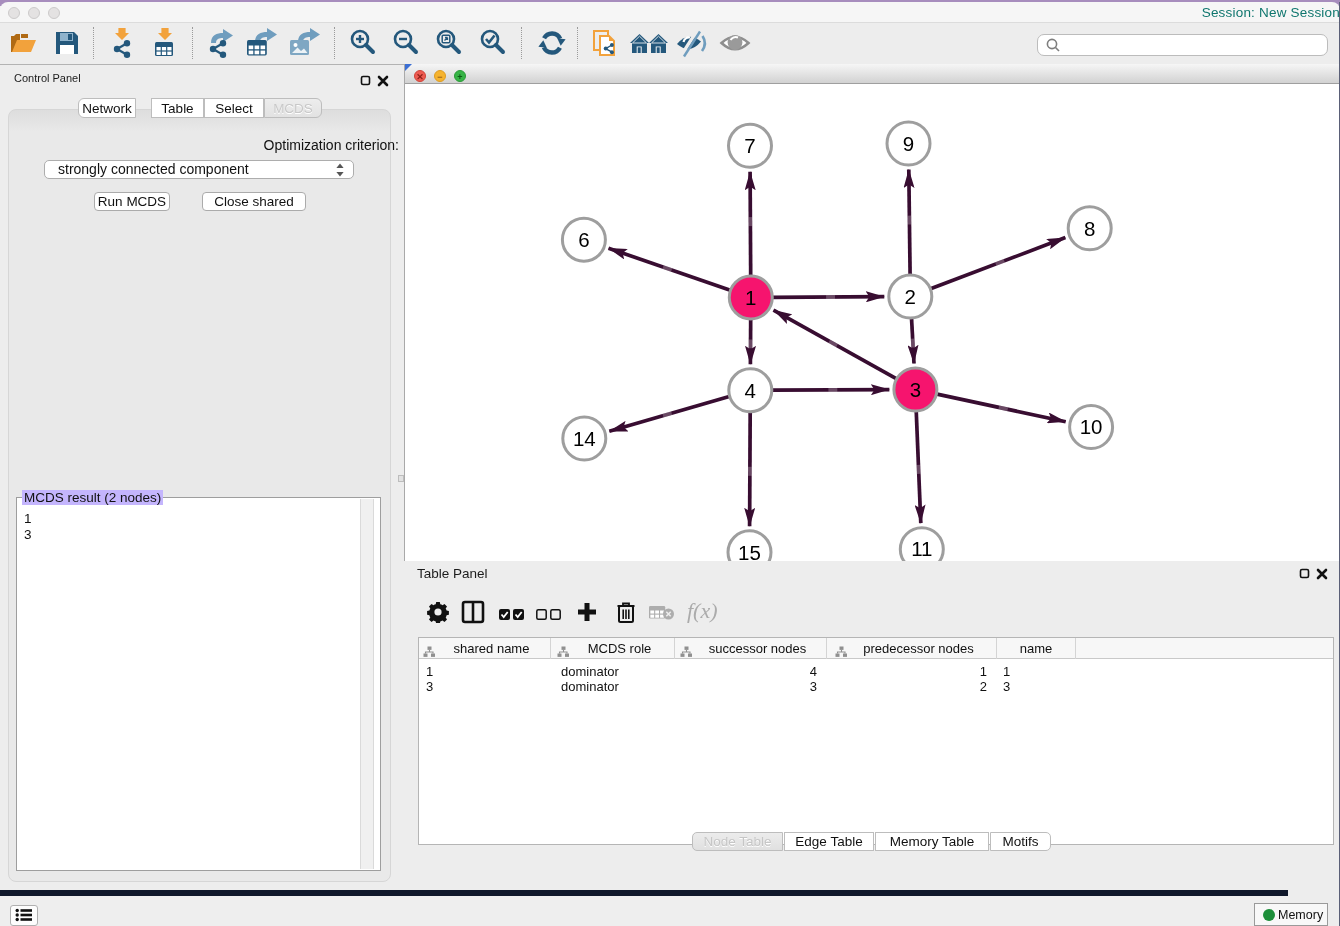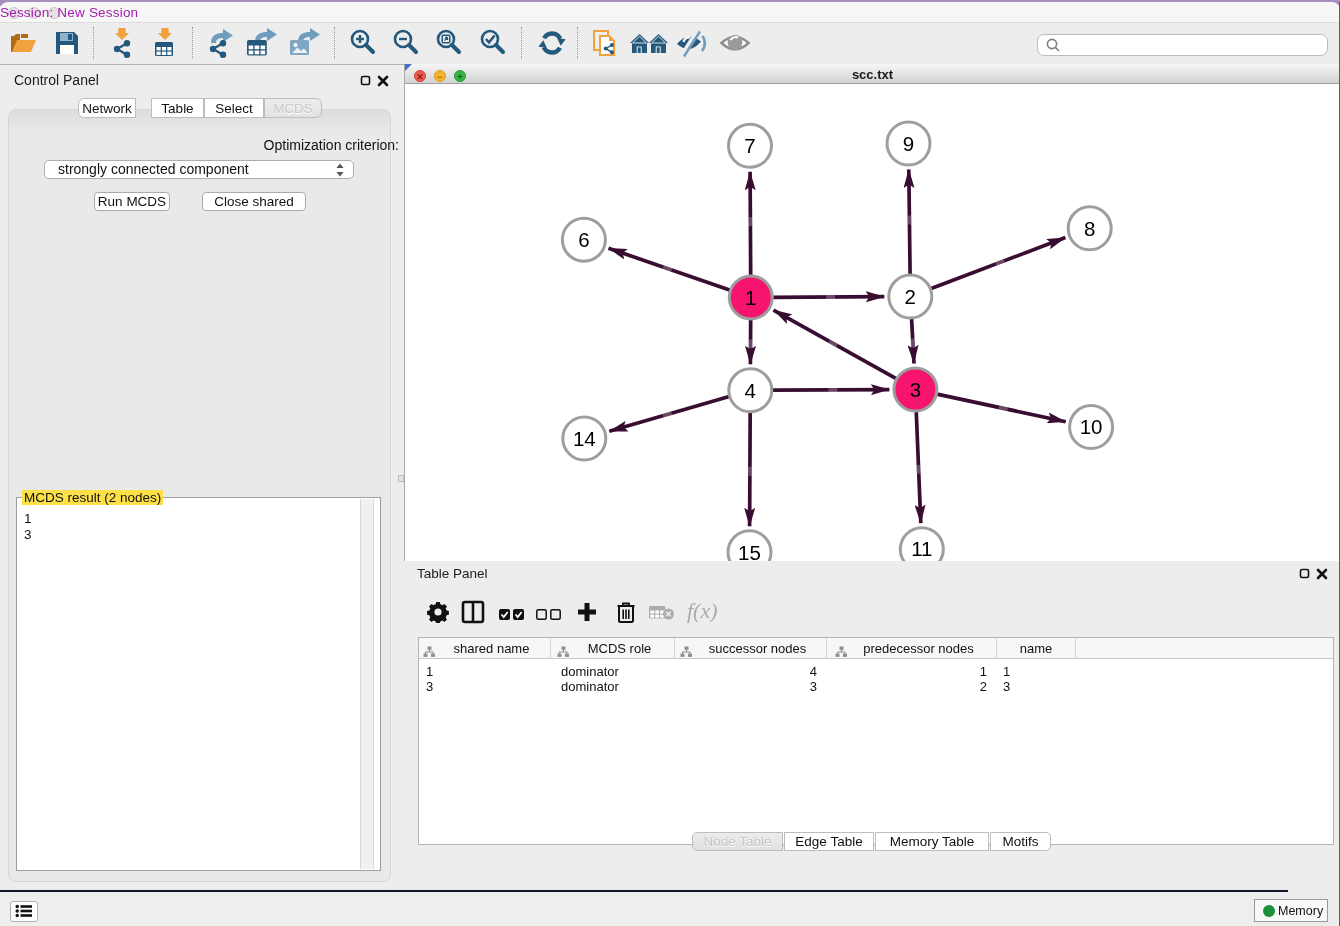--- a/index.html
+++ b/index.html
@@ -1,53 +1,53 @@
 <!DOCTYPE html>
 <html><head><meta charset="utf-8"><style>
 *{margin:0;padding:0;box-sizing:border-box}
 html,body{width:1340px;height:926px;overflow:hidden;font-family:"Liberation Sans",sans-serif;background:#ededed;position:relative}
 .abs{position:absolute}
 #purpletop{top:0;left:0;width:1340px;height:6px;background:#a78dbd}
 #titlebar{top:2px;left:0;width:1340px;height:21px;background:#f6f6f6;border-radius:8px 8px 0 0;border-bottom:1px solid #dcdcdc}
 .tl{position:absolute;top:5px;width:12px;height:12px;border-radius:50%;background:#e4e2e2;border:1px solid #cccaca}
-#wintitle{top:5px;left:0;width:1340px;text-align:left;font-size:13.5px;color:#a21caf;letter-spacing:.2px}
+#wintitle{top:5px;left:0;width:1340px;text-align:right;font-size:13.5px;color:#0f766e;letter-spacing:.2px}
 #toolbar{top:23px;left:0;width:1340px;height:42px;background:#ededed;border-bottom:1px solid #b3b3b3}
 .tbi{position:absolute;top:5px}
 .tsep{position:absolute;top:4px;height:32px;width:1px;border-left:1px dotted #9a9a9a}
 #searchbox{top:11px;left:1037px;width:291px;height:22px;background:#fff;border:1px solid #bcbcbc;border-radius:7px}
 #leftpanel{top:65px;left:0;width:392px;height:825px;background:#ededed}
-#cphead{top:72px;left:14px;font-size:14px;color:#1c1c1c}
+#cphead{top:72px;left:14px;font-size:11px;color:#1c1c1c}
 #cpinner{top:109px;left:8px;width:383px;height:773px;border:1px solid #d6d6d6;border-radius:8px;background:linear-gradient(#dddddd,#e9e9e9 22px,#e9e9e9)}
 .tab{position:absolute;top:98px;height:20px;background:#fff;border:1px solid #bdbdbd;font-size:13.5px;color:#111;text-align:center;line-height:19px}
 .tabgray{background:linear-gradient(#ededed,#e2e2e2);color:#c8c8c8;text-shadow:0 1px 0 #ffffff}
 #optlabel{top:137px;left:0;width:399px;text-align:right;font-size:14px;color:#111}
 #cpselect{top:160px;left:44px;width:310px;height:19px;background:#fff;border:1px solid #adadad;border-radius:5px;font-size:14px;color:#111;line-height:17px;padding-left:13px}
 .cpbtn{position:absolute;top:192px;height:19px;background:#fff;border:1px solid #ababab;border-radius:4px;font-size:13.5px;color:#111;text-align:center;line-height:17px}
 #fieldset{top:497px;left:16px;width:365px;height:374px;border:1px solid #9e9e9e;background:#fff}
-#fslegend{position:absolute;top:-8px;left:5px;background:#fde047;padding:0 2px;font-size:13.5px;color:#111}
+#fslegend{position:absolute;top:-8px;left:5px;background:#c4b5fd;padding:0 2px;font-size:13.5px;color:#111}
 #fstext{position:absolute;top:13px;left:7px;font-size:13.5px;color:#111;line-height:16px}
 #fsscroll{position:absolute;top:1px;right:6px;width:14px;height:370px;background:#f0f0f0;border-left:1px solid #dadada;border-right:1px solid #dadada}
 #cpgrip{top:475px;left:398px;width:6px;height:7px;background:#e2e2e2;border:1px solid #bdbdbd}
 #netwin{top:64px;left:404px;width:936px;height:529px;background:#fff;border-left:1px solid #a9a9a9}
 #nettitle{top:0;left:0;width:935px;height:20px;background:linear-gradient(#f6f6f6,#d2d2d2);border-bottom:1px solid #9f9f9f}
 .mtl{position:absolute;top:6px;width:12px;height:12px;border-radius:50%;line-height:12px;text-align:center;font-size:9px;font-weight:bold}
 #netname{position:absolute;top:3px;left:0;width:935px;text-align:center;font-size:13px;font-weight:600;color:#1a1a1a}
 #bluecorner{position:absolute;top:0;left:0;width:0;height:0;border-top:7px solid #3b6fd4;border-right:7px solid transparent}
 #netgrip{top:588px;left:866px;width:10px;height:5px;background:#d8d8d8;border:1px solid #aaa;border-radius:2px}
 #tablepanel{top:561px;left:404px;width:936px;height:294px;background:#ededed}
 #tphead{position:absolute;top:4px;left:13px;font-size:13.5px;color:#1c1c1c}
 .tpi{position:absolute}
 #tbl{position:absolute;top:76px;left:14px;width:916px;height:208px;background:#fff;border:1px solid #b5b5b5}
 #tblhead{position:absolute;top:0;left:0;width:914px;height:21px;background:#f7f7f7;border-bottom:1px solid #c9c9c9}
 .hcol{position:absolute;top:0;height:21px;border-right:1px solid #d4d4d4;font-size:13px;color:#111;text-align:center;line-height:21px}
 .hicon{position:absolute;top:5px}
 .trow{position:absolute;left:0;width:914px;height:16px;font-size:13px;color:#111}
 .tc{position:absolute;white-space:nowrap}
 .btab{position:absolute;top:271px;height:19px;background:#fff;border:1px solid #bdbdbd;font-size:13.5px;font-weight:500;color:#111;text-align:center;line-height:18px}
-#statusbar{top:890px;left:0;width:1288px;height:36px;background:#eeeeee;border-top:2px solid #0f172a}
+#statusbar{top:890px;left:0;width:1288px;height:36px;background:#eeeeee;border-top:6px solid #0f172a}
 #listbtn{position:absolute;top:9px;left:10px;width:28px;height:21px;background:#fdfdfd;border:1px solid #b0b0b0;border-radius:3px}
 #membtn{position:absolute;top:7px;left:1254px;width:74px;height:23px;background:#f8f8f8;border:1px solid #9a9a9a;font-size:13px;color:#111}
 #rightedge{top:2px;right:0;width:1px;height:924px;background:#5a5f77}
 </style></head><body>
 <div class="abs" id="purpletop"></div>
 <div class="abs" id="titlebar">
     <div class="tl" style="left:8px"></div>
     <div class="tl" style="left:28px"></div>
     <div class="tl" style="left:48px"></div>
   </div>
@@ -235,21 +235,20 @@
     <div id="fslegend">MCDS result (2 nodes)</div>
 <div id="fsscroll"></div>
     <div id="fstext">1<br>3</div>
   </div>
 <div class="abs" id="cpgrip"></div>
 <div class="abs" id="netwin">
 <div class="abs" id="nettitle">
 <div class="mtl" style="left:9px;background:#ee5b51;border:1px solid #ce4339;color:#8c1f18">✕</div>
 <div class="mtl" style="left:29px;background:#f6b32e;border:1px solid #dd9c22;color:#96611a">−</div>
 <div class="mtl" style="left:49px;background:#37b446;border:1px solid #2a9a38;color:#0c5a16">+</div>
-<div id="netname">scc.txt</div>
     </div>
 <div id="bluecorner"></div>
 </div>
 <svg class="abs" style="top:84px;left:405px" width="934" height="508" viewBox="405 84 934 508" font-family="Liberation Sans,sans-serif">
 <defs>
       <marker id="ah" markerWidth="20" markerHeight="11" refX="18.5" refY="5.5" orient="auto" markerUnits="userSpaceOnUse">
 <path d="M0 0 L19 5.5 L0 11 L3.5 5.5 Z" fill="#380d31"></path>
       </marker>
     </defs>
 <line x1="750.7" y1="276.4" x2="750.1" y2="171.8" stroke="#380d31" stroke-width="3.7" marker-end="url(#ah)"></line>

